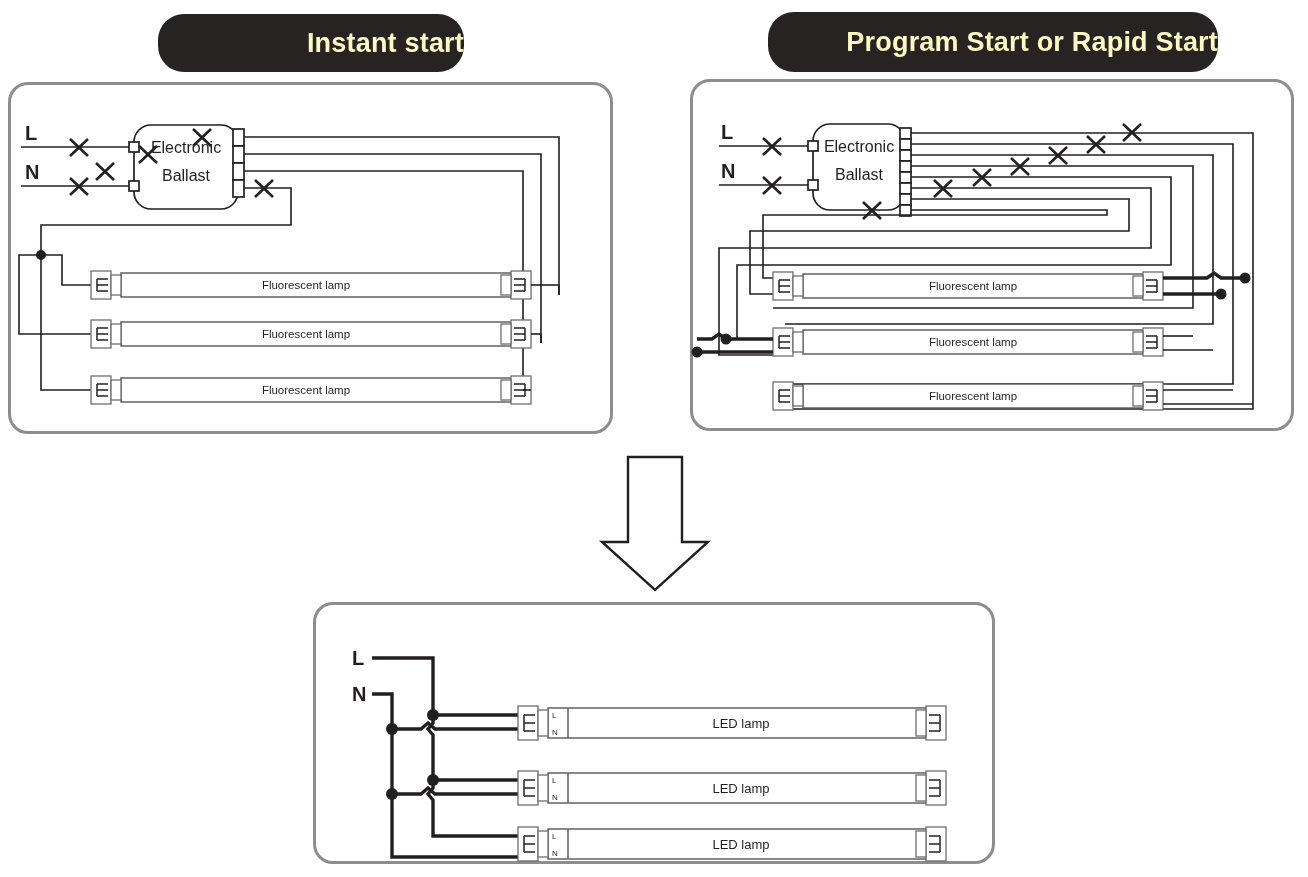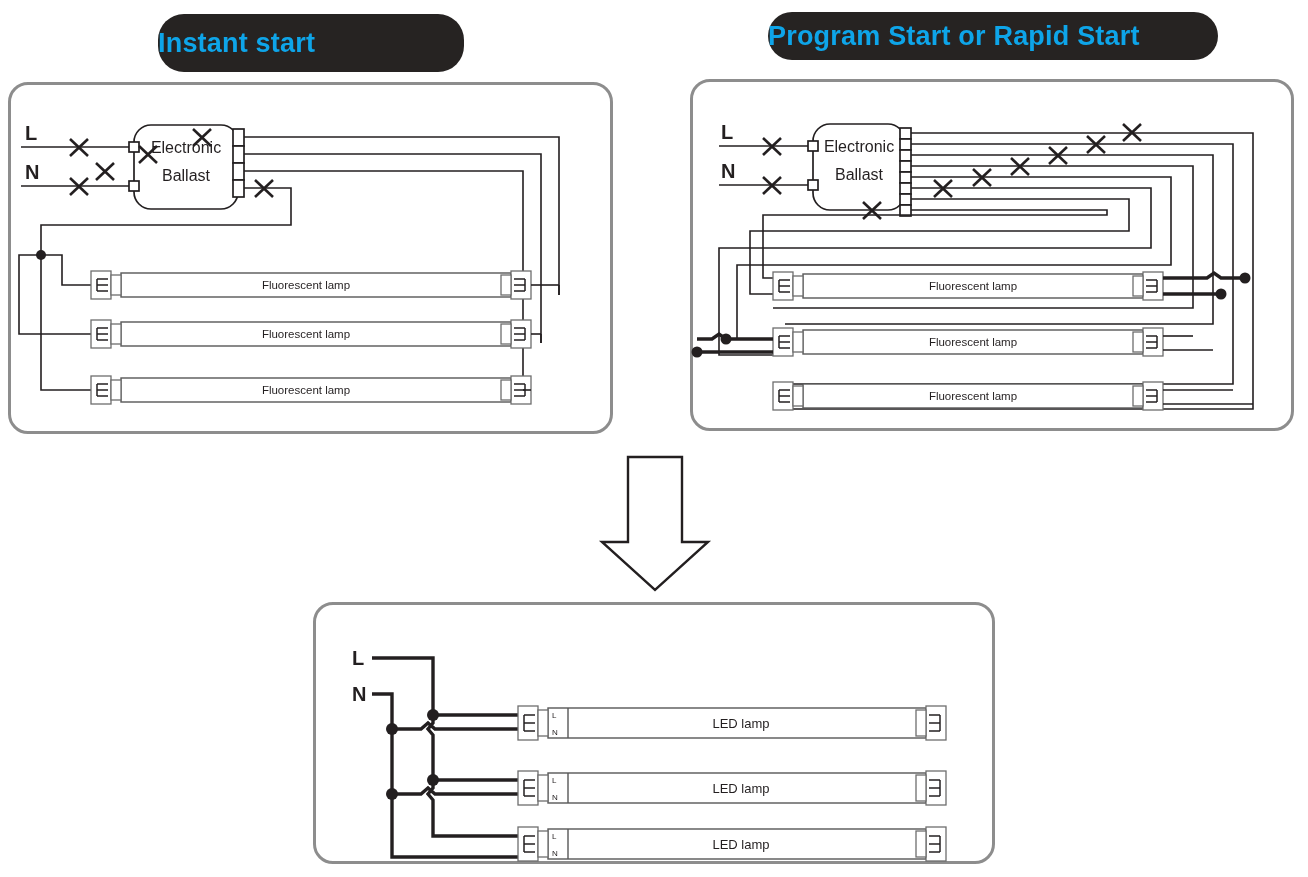--- a/index.html
+++ b/index.html
@@ -2,24 +2,24 @@
 <html><head>
 <meta charset="utf-8">
 <style>
   html,body{margin:0;padding:0;background:#ffffff;}
   body{width:1308px;height:877px;position:relative;overflow:hidden;
        font-family:"Liberation Sans","DejaVu Sans",sans-serif;}
   .stage{position:absolute;left:0;top:0;width:1308px;height:877px;}
 
   
   .badge{position:absolute;background:#262322;border-radius:26px;
-         display:flex;align-items:center;justify-content:flex-start;
-         color:#0ea5e9;font-weight:bold;letter-spacing:.2px;}
+         display:flex;align-items:center;justify-content:flex-end;
+         color:#fef9c3;font-weight:bold;letter-spacing:.2px;}
   #badge-instant{left:158px;top:14px;width:306px;height:58px;font-size:27px;}
-  #badge-program{left:768px;top:12px;width:450px;height:48px;font-size:27px;}
+  #badge-program{left:768px;top:12px;width:450px;height:60px;font-size:27px;}
 
   
   .panel{position:absolute;border:3px solid #8d8d8d;border-radius:20px;
          background:#ffffff;box-sizing:border-box;}
   #panel-instant{left:8px;top:82px;width:605px;height:352px;}
   #panel-program{left:690px;top:79px;width:604px;height:352px;}
   #panel-led{left:313px;top:602px;width:682px;height:262px;}
 
   
   .psvg{position:absolute;left:0;top:0;width:100%;height:100%;overflow:visible;}

